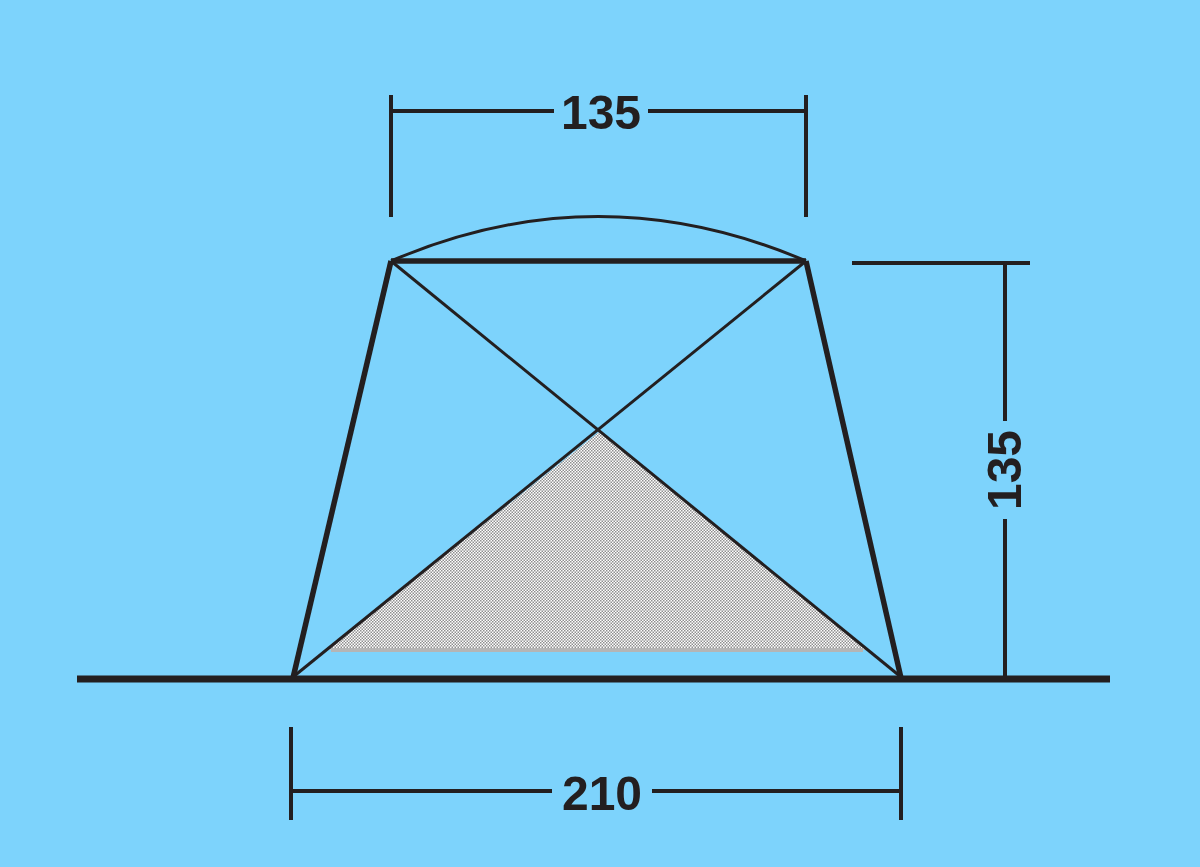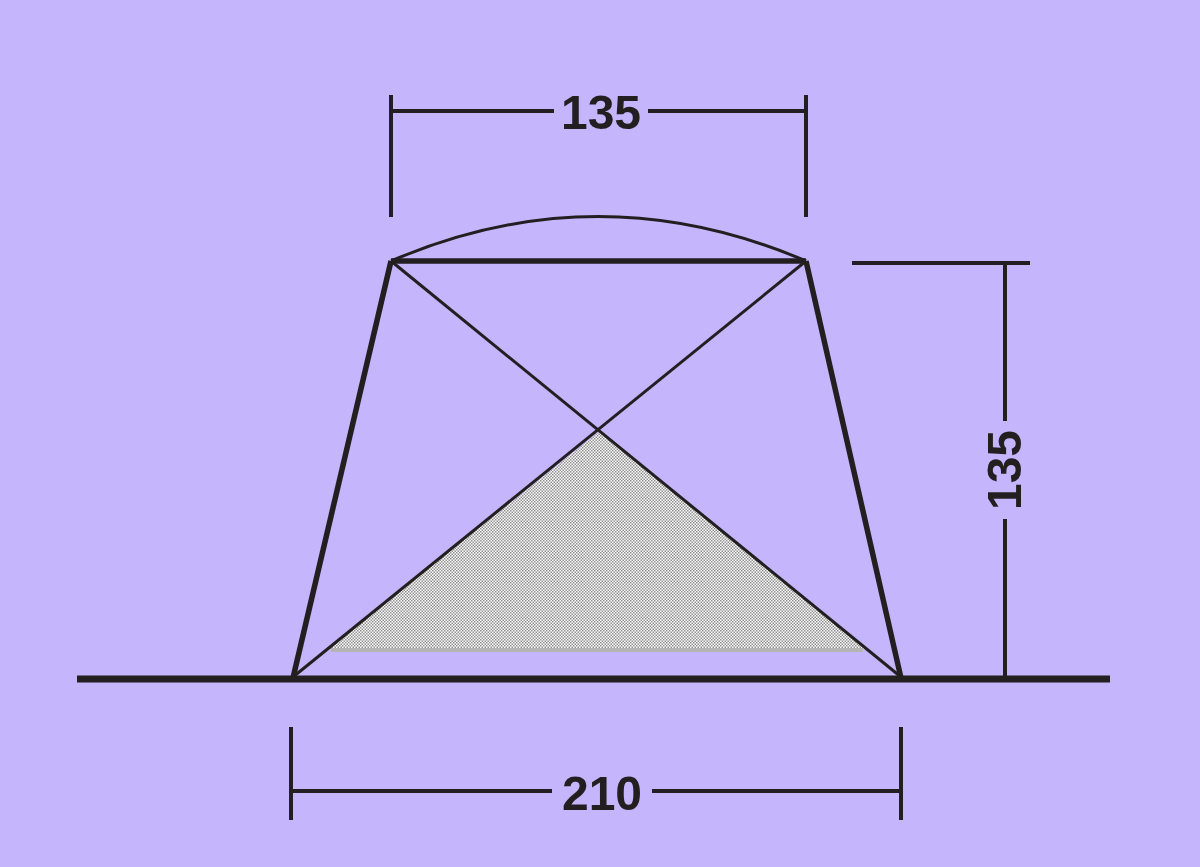--- a/index.html
+++ b/index.html
@@ -4,21 +4,21 @@
 <style>
   html, body {
     margin: 0;
     padding: 0;
     background: #ffffff;
   }
   .stage {
     position: relative;
     width: 1200px;
     height: 867px;
-    background: #c4b5fd;
+    background: #7dd3fc;
     overflow: hidden;
     font-family: "Liberation Sans", sans-serif;
   }
   .stage svg {
     position: absolute;
     left: 0;
     top: 0;
     display: block;
   }
   .dim-label {

